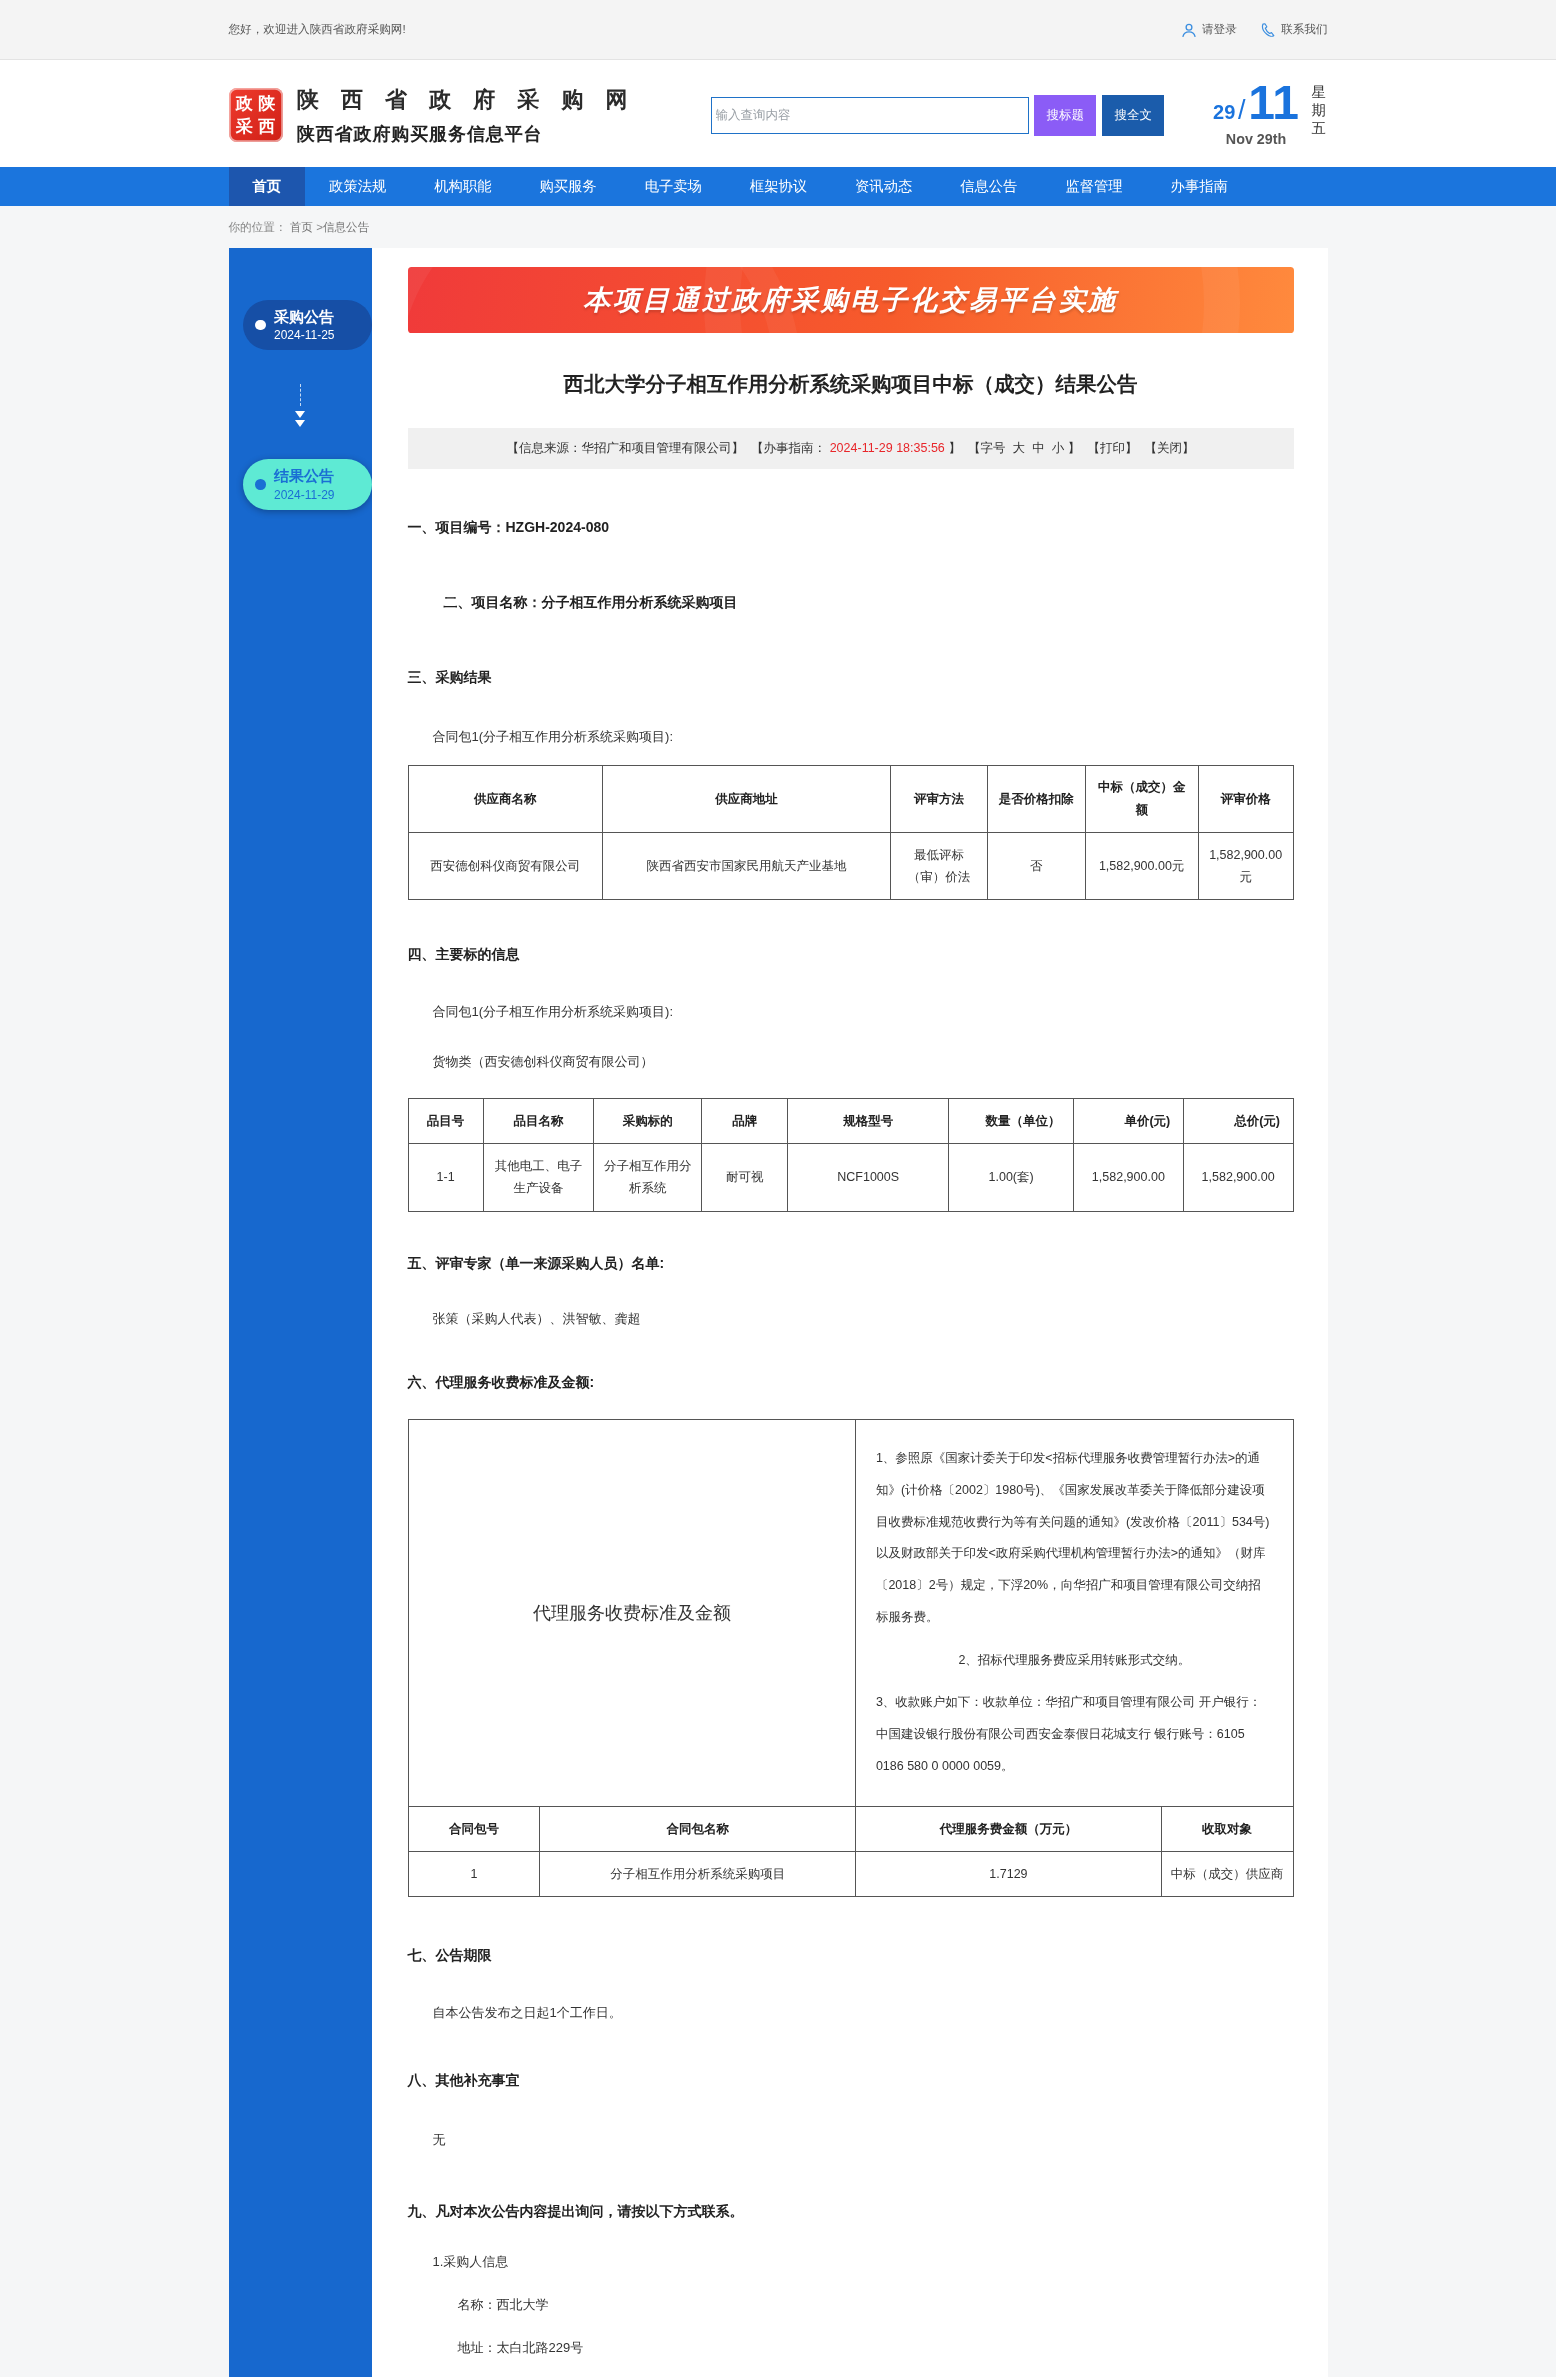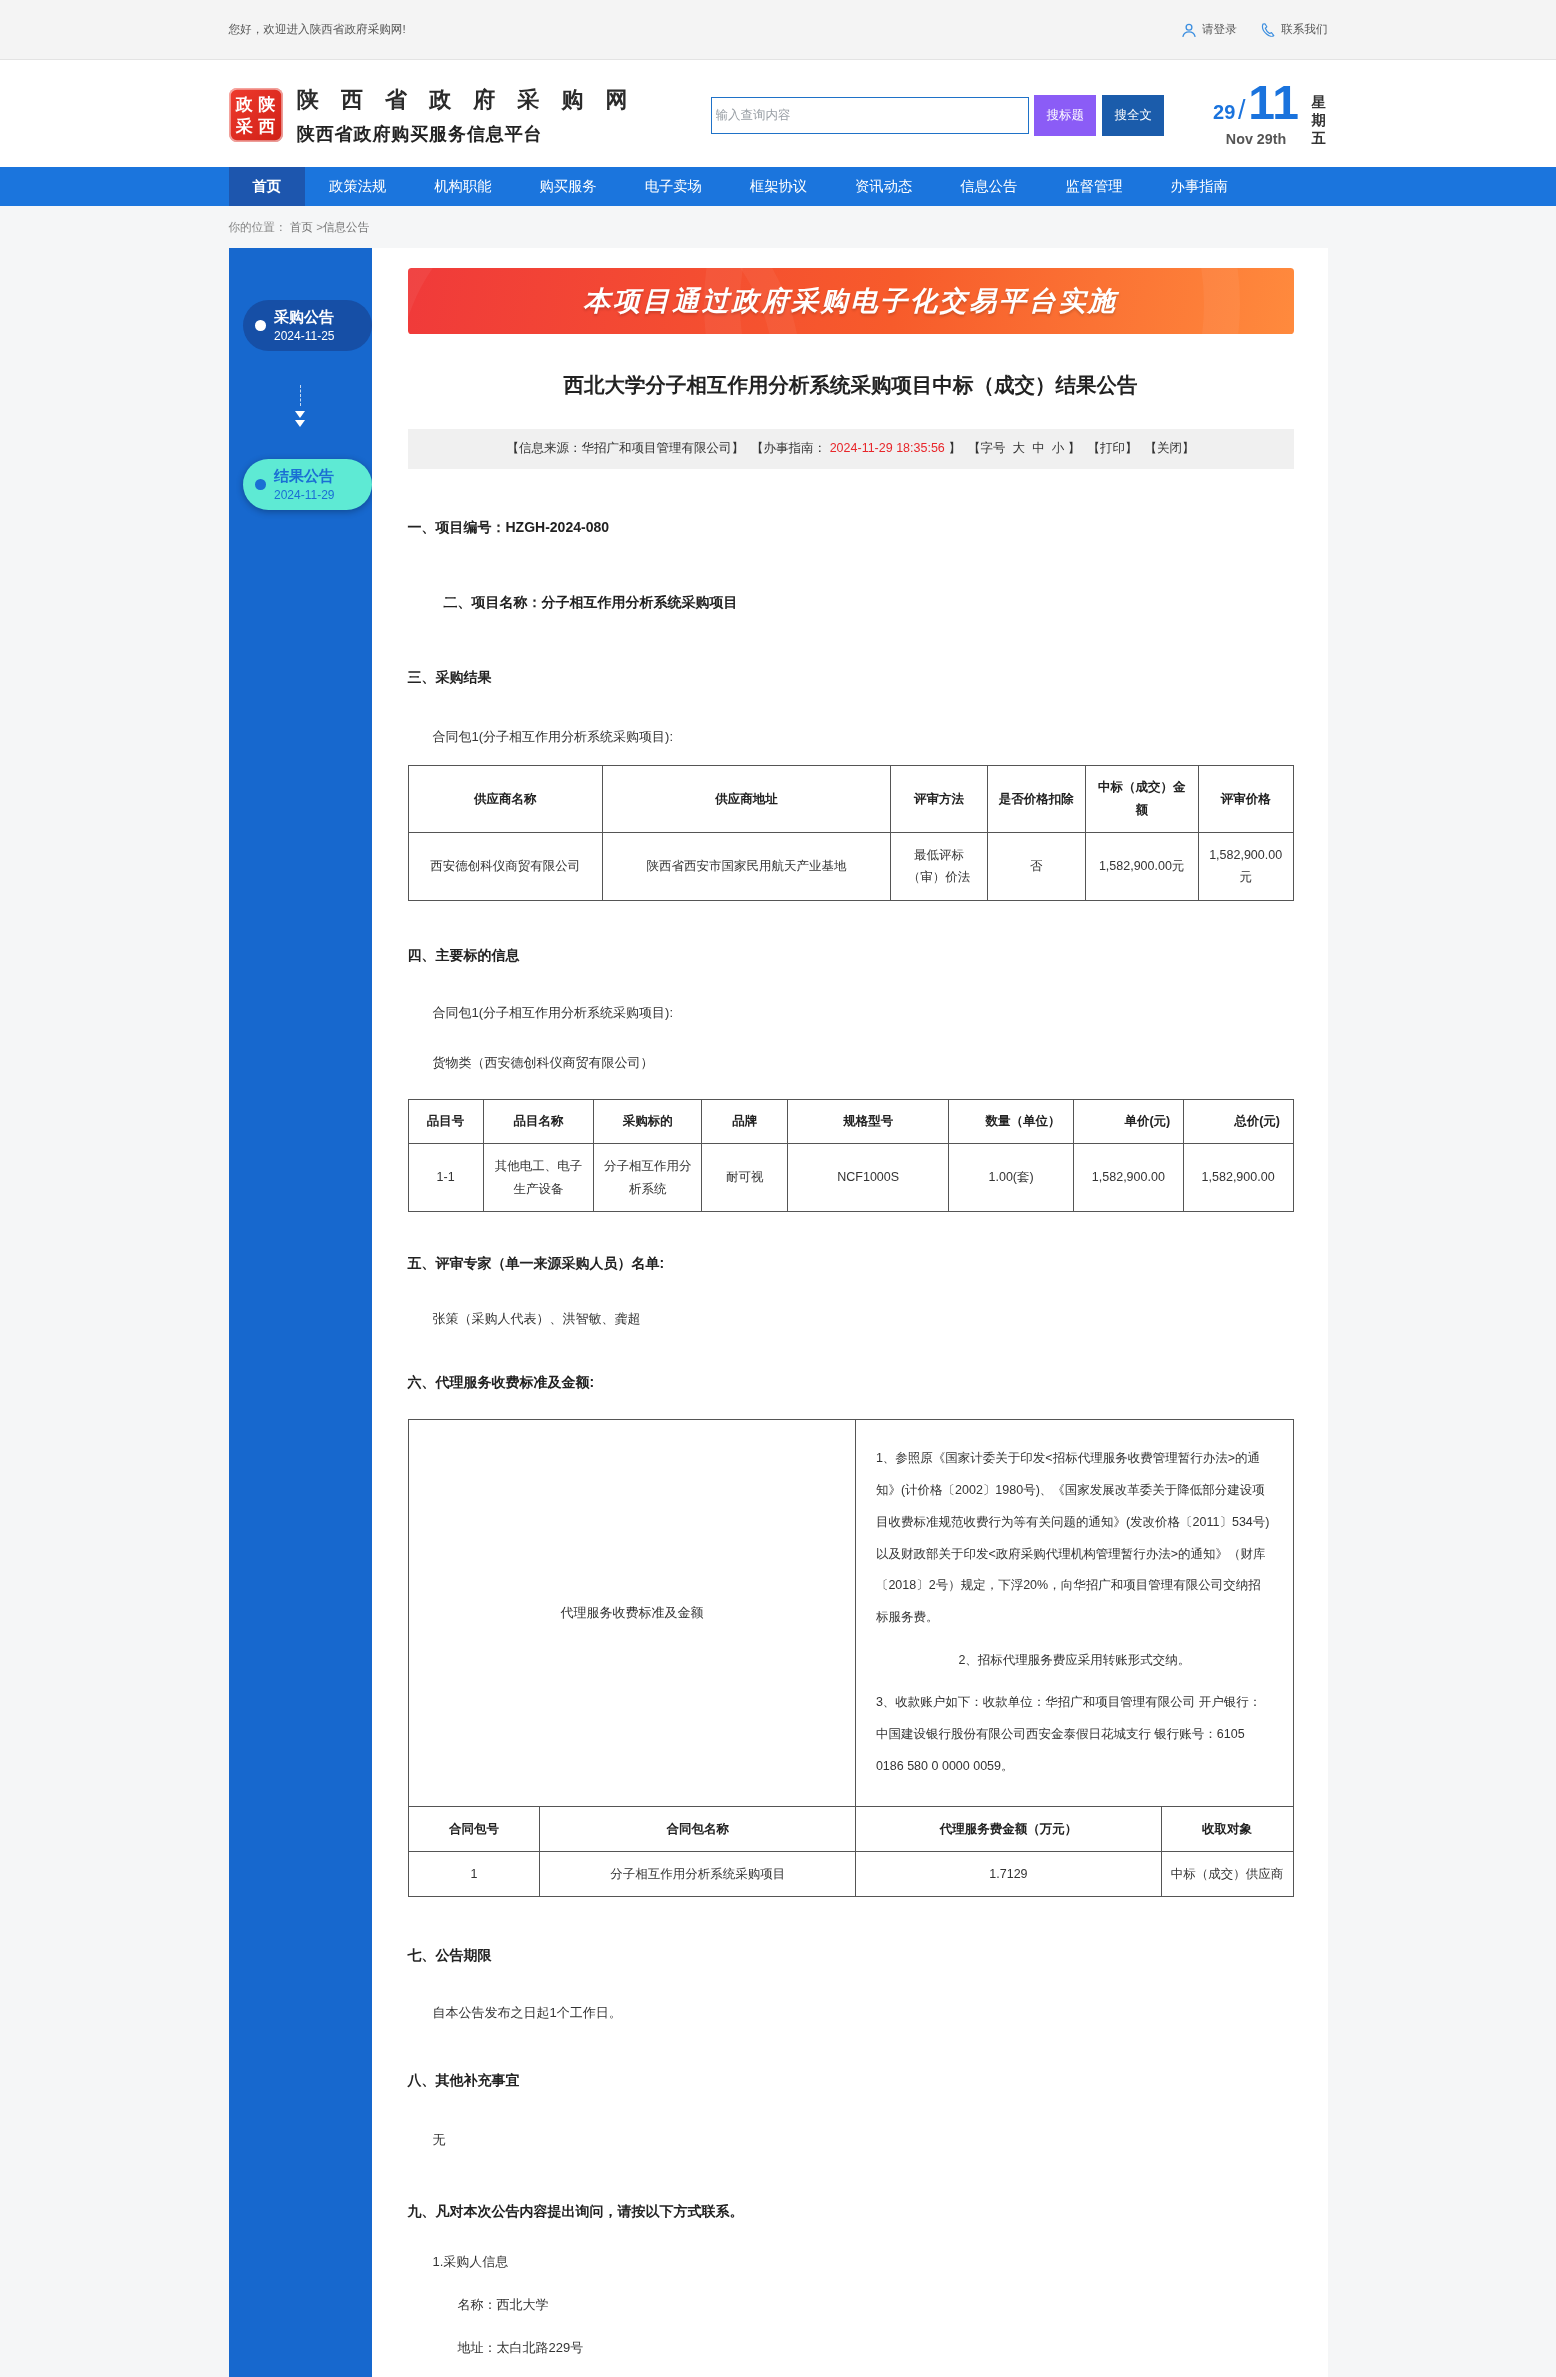--- a/index.html
+++ b/index.html
@@ -28,21 +28,21 @@
   .search-btn { height:41px; padding:0 12.5px; border:none; color:#fff; font-size:12.5px; cursor:pointer; margin-left:5.4px; }
   .btn-title { background:#8b5cf6; }
   .btn-full { background:#1b5cab; }
   .datebox { margin-left:auto; display:flex; align-items:flex-start; gap:12.5px; }
   .date-main { text-align:center; }
   .date-line1 { display:flex; align-items:baseline; color:#1a73dd; font-weight:700; }
   .date-day { font-size:20px; }
   .date-sep { font-size:27px; font-weight:400; margin:0 2.7px; }
   .date-month { font-size:48px; line-height:.85; }
   .date-en { margin-top:5.4px; font-size:14.3px; font-weight:700; color:#555; }
-  .weekday { width:16px; line-height:1.25; word-break:break-all; font-weight:700; color:#333; font-size:14.3px; margin-top:11px; }
+  .weekday { width:16px; line-height:1.25; word-break:break-all; font-weight:400; color:#333; font-size:14.3px; margin-top:1px; }
 
   
   .navbar { background:#1b75dd; }
   .navbar .container { display:flex; }
   .nav-item { color:#fff; font-size:14.3px; line-height:39px; padding:0 24px; cursor:pointer; white-space:nowrap; }
   .nav-item.active { background:#1d56ae; font-weight:700; }
 
   
   .page-bg { background:#f5f6f7; padding-bottom:18px; }
   .breadcrumb { padding:14.3px 0 12.5px; font-size:11.6px; color:#888; }
@@ -85,21 +85,21 @@
 
   table { width:100%; border-collapse:collapse; margin-top:19px; }
   th,td { border:0.9px solid #555; text-align:center; font-size:12.5px; color:#333; padding:10.7px 7.1px; line-height:1.8; }
   th { font-weight:700; color:#222; }
   .t1 th { height:55px; }
   .t1 td { height:62px; }
   .num-r { text-align:right; padding-right:12.5px; }
   .fee-text { text-align:left; padding:12.5px 19.6px; }
   .fee-text p { margin:10.7px 0; line-height:2.55; font-size:12.5px; }
   .fee-text p.center { text-align:center; }
-  .fee-label { font-size:13px; }
+  .fee-label { font-size:18px; }
 </style>
 </head>
 <body>
 
 <div class="topbar">
   <div class="container">
     <div class="greeting">您好，欢迎进入陕西省政府采购网!</div>
     <div class="top-links">
       <div class="top-link">
         <span>

